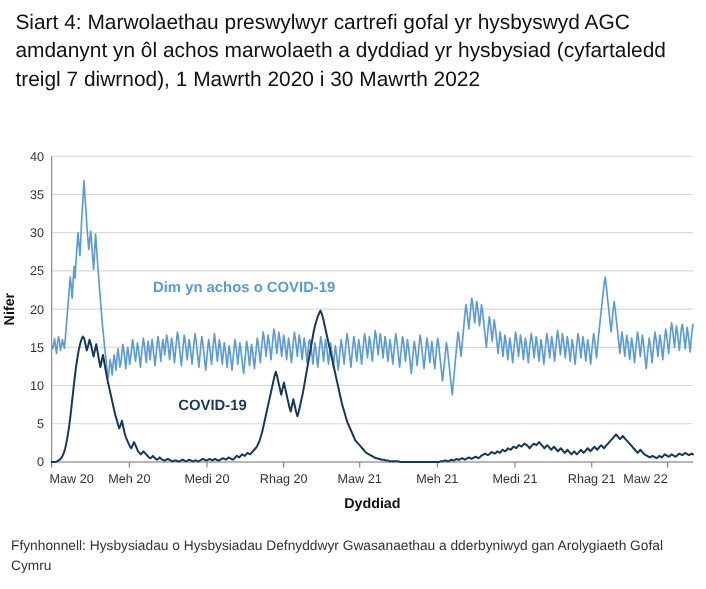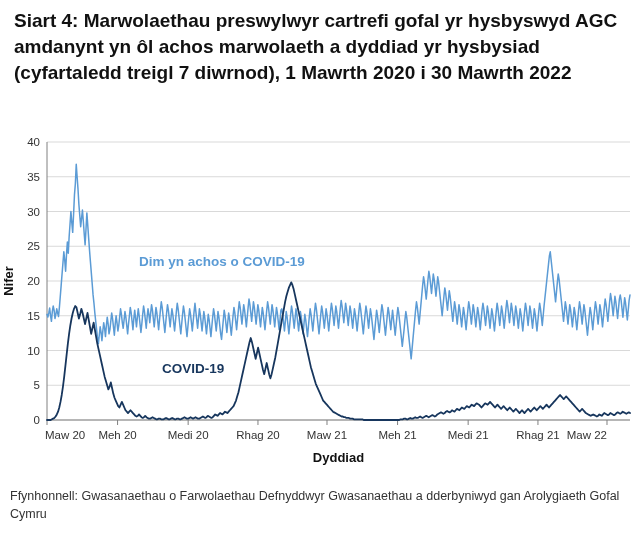--- a/index.html
+++ b/index.html
@@ -18,21 +18,21 @@
     position: relative;
     width: 642px;
     height: 535px;
   }
   #title {
     position: absolute;
     left: 14px;
     top: 8px;
     width: 616px;
     font-size: 19px;
-    font-weight: bold;
+    font-weight: normal;
     line-height: 26px;
     color: #111111;
   }
   #chart-area {
     position: absolute;
     left: 0;
     top: 132px;
     width: 642px;
     height: 350px;
   }
@@ -102,15 +102,15 @@
         <text x="606.9868421052631" y="307" text-anchor="end" class="tick-label">Maw 22</text>
         <text x="338.5" y="330" text-anchor="middle" class="axis-title">Dyddiad</text>
         <text x="13" y="149" text-anchor="middle" transform="rotate(-90 13 149)" class="axis-title">Nifer</text>
         <path d="M47.00 182.36L47.89 185.14L48.77 180.97L49.66 176.10L50.54 183.75L51.43 189.31L52.32 179.58L53.20 174.02L54.09 178.19L54.97 186.53L55.86 182.36L56.75 176.80L57.63 180.97L58.52 184.44L59.40 175.41L60.29 164.29L61.18 153.17L62.06 142.05L62.95 130.93L63.83 119.81L64.72 128.15L65.61 139.27L66.49 122.59L67.38 110.08L68.26 121.20L69.15 104.52L70.04 92.01L70.92 79.50L71.81 90.62L72.69 100.35L73.58 82.28L74.47 62.82L75.35 51.70L76.24 32.24L77.12 44.75L78.01 57.26L78.90 72.55L79.78 83.67L80.67 94.79L81.55 86.45L82.44 78.11L83.33 89.23L84.21 101.74L85.10 112.86L85.98 97.57L86.87 80.89L87.76 93.40L88.64 105.91L89.53 118.42L90.41 129.54L91.30 140.66L92.19 151.78L93.07 162.90L93.96 171.24L94.84 180.97L95.73 189.31L96.62 197.65L97.50 205.99L98.39 211.55L99.28 203.21L100.16 194.87L101.05 200.43L101.93 208.77L102.82 199.04L103.71 190.70L104.59 196.26L105.48 204.60L106.36 193.48L107.25 185.14L108.14 192.09L109.02 201.82L109.91 197.65L110.79 189.31L111.68 180.97L112.57 186.53L113.45 194.87L114.34 203.21L115.22 192.09L116.11 183.75L117.00 190.70L117.88 199.04L118.77 193.48L119.65 185.14L120.54 176.80L121.43 182.36L122.31 190.70L123.20 196.26L124.08 187.92L124.97 179.58L125.86 185.14L126.74 193.48L127.63 201.82L128.51 192.09L129.40 183.75L130.29 175.41L131.17 180.97L132.06 189.31L132.94 197.65L133.83 186.53L134.72 178.19L135.60 186.53L136.49 194.87L137.37 185.14L138.26 176.80L139.15 183.75L140.03 192.09L140.92 200.43L141.80 192.09L142.69 182.36L143.58 174.02L144.46 179.58L145.35 187.92L146.23 196.26L147.12 185.14L148.01 176.80L148.89 182.36L149.78 190.70L150.66 180.97L151.55 172.63L152.44 178.19L153.32 186.53L154.21 194.87L155.09 185.14L155.98 175.41L156.87 180.97L157.75 189.31L158.64 197.65L159.52 187.92L160.41 178.19L161.30 169.85L162.18 175.41L163.07 183.75L163.95 192.09L164.84 200.43L165.73 190.70L166.61 180.97L167.50 172.63L168.38 178.19L169.27 186.53L170.16 194.87L171.04 185.14L171.93 176.80L172.81 182.36L173.70 190.70L174.59 199.04L175.47 189.31L176.36 179.58L177.24 171.24L178.13 176.80L179.02 185.14L179.90 193.48L180.79 201.82L181.67 192.09L182.56 182.36L183.45 174.02L184.33 179.58L185.22 187.92L186.10 196.26L186.99 204.60L187.88 194.87L188.76 185.14L189.65 176.80L190.53 182.36L191.42 190.70L192.31 199.04L193.19 189.31L194.08 179.58L194.97 171.24L195.85 179.58L196.74 187.92L197.62 196.26L198.51 186.53L199.40 176.80L200.28 182.36L201.17 190.70L202.05 199.04L202.94 189.31L203.83 179.58L204.71 185.14L205.60 193.48L206.48 201.82L207.37 192.09L208.26 182.36L209.14 187.92L210.03 196.26L210.91 204.60L211.80 194.87L212.69 185.14L213.57 176.80L214.46 182.36L215.34 190.70L216.23 199.04L217.12 189.31L218.00 179.58L218.89 185.14L219.77 193.48L220.66 201.82L221.55 207.38L222.43 197.65L223.32 187.92L224.20 178.19L225.09 183.75L225.98 192.09L226.86 200.43L227.75 190.70L228.63 180.97L229.52 186.53L230.41 194.87L231.29 203.21L232.18 193.48L233.06 183.75L233.95 175.41L234.84 180.97L235.72 189.31L236.61 197.65L237.49 187.92L238.38 178.19L239.27 169.85L240.15 175.41L241.04 183.75L241.92 192.09L242.81 182.36L243.70 172.63L244.58 178.19L245.47 186.53L246.35 194.87L247.24 185.14L248.13 175.41L249.01 167.07L249.90 172.63L250.78 180.97L251.67 189.31L252.56 179.58L253.44 169.85L254.33 175.41L255.21 183.75L256.10 192.09L256.99 182.36L257.87 172.63L258.76 178.19L259.64 186.53L260.53 194.87L261.42 185.14L262.30 175.41L263.19 180.97L264.07 189.31L264.96 197.65L265.85 187.92L266.73 178.19L267.62 169.85L268.50 175.41L269.39 183.75L270.28 192.09L271.16 182.36L272.05 172.63L272.93 178.19L273.82 186.53L274.71 194.87L275.59 185.14L276.48 175.41L277.36 180.97L278.25 189.31L279.14 197.65L280.02 187.92L280.91 178.19L281.79 176.80L282.68 182.36L283.57 190.70L284.45 199.04L285.34 189.31L286.22 179.58L287.11 185.14L288.00 193.48L288.88 201.82L289.77 192.09L290.66 182.36L291.54 174.02L292.43 179.58L293.31 187.92L294.20 196.26L295.09 186.53L295.97 176.80L296.86 182.36L297.74 190.70L298.63 199.04L299.52 189.31L300.40 179.58L301.29 185.14L302.17 193.48L303.06 201.82L303.95 192.09L304.83 182.36L305.72 187.92L306.60 196.26L307.49 204.60L308.38 194.87L309.26 185.14L310.15 176.80L311.03 182.36L311.92 190.70L312.81 199.04L313.69 189.31L314.58 179.58L315.46 171.24L316.35 176.80L317.24 185.14L318.12 193.48L319.01 201.82L319.89 192.09L320.78 182.36L321.67 174.02L322.55 179.58L323.44 187.92L324.32 196.26L325.21 186.53L326.10 176.80L326.98 182.36L327.87 190.70L328.75 199.04L329.64 189.31L330.53 179.58L331.41 171.24L332.30 176.80L333.18 185.14L334.07 193.48L334.96 183.75L335.84 174.02L336.73 179.58L337.61 187.92L338.50 196.26L339.39 186.53L340.27 176.80L341.16 168.46L342.04 174.02L342.93 182.36L343.82 190.70L344.70 180.97L345.59 171.24L346.47 176.80L347.36 185.14L348.25 193.48L349.13 183.75L350.02 174.02L350.90 179.58L351.79 187.92L352.68 196.26L353.56 186.53L354.45 176.80L355.33 182.36L356.22 190.70L357.11 199.04L357.99 189.31L358.88 179.58L359.76 171.24L360.65 176.80L361.54 185.14L362.42 193.48L363.31 201.82L364.19 192.09L365.08 182.36L365.97 174.02L366.85 179.58L367.74 187.92L368.62 196.26L369.51 186.53L370.40 176.80L371.28 182.36L372.17 190.70L373.05 199.04L373.94 207.38L374.83 197.65L375.71 187.92L376.60 178.19L377.48 183.75L378.37 192.09L379.26 200.43L380.14 190.70L381.03 180.97L381.91 172.63L382.80 178.19L383.69 186.53L384.57 194.87L385.46 203.21L386.34 193.48L387.23 183.75L388.12 175.41L389.00 180.97L389.89 189.31L390.78 197.65L391.66 187.92L392.55 178.19L393.43 186.53L394.32 194.87L395.21 203.21L396.09 193.48L396.98 183.75L397.86 175.41L398.75 180.97L399.64 189.31L400.52 197.65L401.41 205.99L402.29 214.33L403.18 205.99L404.07 197.65L404.95 187.92L405.84 179.58L406.72 185.14L407.61 193.48L408.50 201.82L409.38 210.16L410.27 218.50L411.15 226.84L412.04 217.11L412.93 207.38L413.81 197.65L414.70 187.92L415.58 178.19L416.47 169.85L417.36 175.41L418.24 183.75L419.13 192.09L420.01 182.36L420.90 172.63L421.79 162.90L422.67 153.17L423.56 144.83L424.44 150.39L425.33 158.73L426.22 167.07L427.10 157.34L427.99 147.61L428.87 139.27L429.76 144.83L430.65 153.17L431.53 161.51L432.42 151.78L433.30 142.05L434.19 147.61L435.08 155.95L435.96 164.29L436.85 154.56L437.73 144.83L438.62 150.39L439.51 158.73L440.39 167.07L441.28 175.41L442.16 183.75L443.05 174.02L443.94 164.29L444.82 155.95L445.71 161.51L446.59 169.85L447.48 178.19L448.37 168.46L449.25 158.73L450.14 164.29L451.02 172.63L451.91 180.97L452.80 189.31L453.68 179.58L454.57 169.85L455.45 175.41L456.34 183.75L457.23 192.09L458.11 182.36L459.00 172.63L459.88 178.19L460.77 186.53L461.66 194.87L462.54 185.14L463.43 175.41L464.31 180.97L465.20 189.31L466.09 197.65L466.97 187.92L467.86 178.19L468.74 169.85L469.63 175.41L470.52 183.75L471.40 192.09L472.29 182.36L473.17 172.63L474.06 178.19L474.95 186.53L475.83 194.87L476.72 185.14L477.60 175.41L478.49 180.97L479.38 189.31L480.26 197.65L481.15 187.92L482.03 178.19L482.92 171.24L483.81 176.80L484.69 185.14L485.58 193.48L486.47 183.75L487.35 174.02L488.24 179.58L489.12 187.92L490.01 196.26L490.90 186.53L491.78 176.80L492.67 182.36L493.55 190.70L494.44 199.04L495.33 189.31L496.21 179.58L497.10 171.24L497.98 176.80L498.87 185.14L499.76 193.48L500.64 183.75L501.53 174.02L502.41 179.58L503.30 187.92L504.19 196.26L505.07 186.53L505.96 176.80L506.84 168.46L507.73 174.02L508.62 182.36L509.50 190.70L510.39 180.97L511.27 171.24L512.16 176.80L513.05 185.14L513.93 193.48L514.82 183.75L515.70 174.02L516.59 179.58L517.48 187.92L518.36 196.26L519.25 186.53L520.13 176.80L521.02 182.36L521.91 190.70L522.79 199.04L523.68 189.31L524.56 179.58L525.45 171.24L526.34 176.80L527.22 185.14L528.11 193.48L528.99 183.75L529.88 174.02L530.77 179.58L531.65 187.92L532.54 196.26L533.42 186.53L534.31 176.80L535.20 182.36L536.08 190.70L536.97 199.04L537.85 189.31L538.74 179.58L539.63 171.24L540.51 176.80L541.40 185.14L542.28 193.48L543.17 183.75L544.06 174.02L544.94 165.68L545.83 157.34L546.71 149.00L547.60 140.66L548.49 132.32L549.37 123.98L550.26 119.81L551.14 128.15L552.03 136.49L552.92 144.83L553.80 153.17L554.69 161.51L555.57 169.85L556.46 160.12L557.35 150.39L558.23 142.05L559.12 147.61L560.00 155.95L560.89 164.29L561.78 172.63L562.66 180.97L563.55 189.31L564.43 179.58L565.32 169.85L566.21 175.41L567.09 183.75L567.98 192.09L568.86 182.36L569.75 172.63L570.64 178.19L571.52 186.53L572.41 194.87L573.29 185.14L574.18 175.41L575.07 180.97L575.95 189.31L576.84 197.65L577.72 187.92L578.61 178.19L579.50 169.85L580.38 175.41L581.27 183.75L582.16 192.09L583.04 182.36L583.93 172.63L584.81 178.19L585.70 186.53L586.59 194.87L587.47 203.21L588.36 193.48L589.24 183.75L590.13 175.41L591.02 180.97L591.90 189.31L592.79 197.65L593.67 187.92L594.56 178.19L595.45 169.85L596.33 175.41L597.22 183.75L598.10 192.09L598.99 182.36L599.88 172.63L600.76 178.19L601.65 186.53L602.53 194.87L603.42 185.14L604.31 175.41L605.19 167.07L606.08 172.63L606.96 180.97L607.85 189.31L608.74 179.58L609.62 169.85L610.51 161.51L611.39 167.07L612.28 175.41L613.17 183.75L614.05 174.02L614.94 164.29L615.82 169.85L616.71 178.19L617.60 186.53L618.48 176.80L619.37 167.07L620.25 162.90L621.14 168.46L622.03 176.80L622.91 185.14L623.80 175.41L624.68 165.68L625.57 171.24L626.46 179.58L627.34 187.92L628.23 178.19L629.11 168.46L630.00 162.90" fill="none" stroke="#5B9BD5" stroke-width="1.5" stroke-linejoin="round" stroke-linecap="round"></path>
         <path d="M47.00 288.00L48.23 288.00L49.45 288.00L50.68 288.00L51.91 287.31L53.14 286.61L54.36 285.92L55.59 284.52L56.82 282.44L58.05 279.66L59.27 275.49L60.50 269.93L61.73 262.98L62.96 254.64L64.18 244.91L65.41 233.79L66.64 222.67L67.87 211.55L69.09 201.82L70.32 193.48L71.55 186.53L72.77 180.97L74.00 176.80L75.23 174.02L76.46 175.41L77.68 180.97L78.91 186.53L80.14 182.36L81.37 176.80L82.59 180.97L83.82 186.53L85.05 192.09L86.28 186.53L87.50 180.97L88.73 187.92L89.96 194.87L91.19 201.82L92.41 196.26L93.64 190.70L94.87 197.65L96.09 204.60L97.32 211.55L98.55 217.11L99.78 222.67L101.00 228.23L102.23 233.79L103.46 239.35L104.69 244.91L105.91 249.08L107.14 253.25L108.37 257.42L109.60 254.64L110.82 250.47L112.05 256.03L113.28 261.59L114.51 265.76L115.73 268.54L116.96 271.32L118.19 274.10L119.41 275.49L120.64 272.71L121.87 269.93L123.10 272.71L124.32 275.49L125.55 278.27L126.78 279.66L128.01 281.05L129.23 279.66L130.46 278.27L131.69 279.66L132.92 281.05L134.14 282.44L135.37 283.83L136.60 284.52L137.83 283.83L139.05 282.44L140.28 283.83L141.51 285.22L142.73 285.92L143.96 285.22L145.19 283.83L146.42 285.22L147.64 285.92L148.87 286.61L150.10 286.61L151.33 285.92L152.55 285.22L153.78 285.92L155.01 286.61L156.24 287.31L157.46 287.31L158.69 286.61L159.92 286.61L161.15 287.31L162.37 287.31L163.60 287.31L164.83 286.61L166.05 285.92L167.28 286.61L168.51 287.31L169.74 287.31L170.96 286.61L172.19 285.92L173.42 286.61L174.65 287.31L175.87 287.31L177.10 286.61L178.33 286.61L179.56 287.31L180.78 287.31L182.01 286.61L183.24 285.92L184.47 285.22L185.69 285.92L186.92 286.61L188.15 286.61L189.37 285.92L190.60 285.22L191.83 285.92L193.06 286.61L194.28 285.92L195.51 285.22L196.74 285.92L197.97 286.61L199.19 286.61L200.42 285.92L201.65 285.22L202.88 284.52L204.10 285.22L205.33 285.92L206.56 285.22L207.79 283.83L209.01 284.52L210.24 285.22L211.47 285.92L212.69 285.22L213.92 283.83L215.15 282.44L216.38 283.13L217.60 283.83L218.83 282.44L220.06 281.05L221.29 281.75L222.51 282.44L223.74 281.05L224.97 279.66L226.20 280.36L227.42 281.05L228.65 279.66L229.88 278.27L231.11 276.88L232.33 275.49L233.56 274.10L234.79 271.32L236.01 268.54L237.24 264.37L238.47 260.20L239.70 254.64L240.92 249.08L242.15 243.52L243.38 237.96L244.61 232.40L245.83 226.84L247.06 221.28L248.29 215.72L249.52 210.16L250.74 205.99L251.97 210.16L253.20 215.72L254.43 221.28L255.65 226.84L256.88 221.28L258.11 215.72L259.33 221.28L260.56 226.84L261.79 232.40L263.02 237.96L264.24 242.13L265.47 236.57L266.70 231.01L267.93 236.57L269.15 242.13L270.38 246.30L271.61 242.13L272.84 236.57L274.06 231.01L275.29 225.45L276.52 218.50L277.75 211.55L278.97 204.60L280.20 197.65L281.43 190.70L282.65 183.75L283.88 176.80L285.11 169.85L286.34 164.29L287.56 160.12L288.79 155.95L290.02 153.17L291.25 150.39L292.47 153.17L293.70 157.34L294.93 162.90L296.16 168.46L297.38 174.02L298.61 179.58L299.84 185.14L301.07 190.70L302.29 196.26L303.52 201.82L304.75 207.38L305.97 212.94L307.20 218.50L308.43 224.06L309.66 229.62L310.88 235.18L312.11 239.35L313.34 243.52L314.57 247.69L315.79 251.86L317.02 254.64L318.25 257.42L319.48 260.20L320.70 262.98L321.93 265.76L323.16 268.54L324.39 269.93L325.61 271.32L326.84 272.71L328.07 274.10L329.29 275.49L330.52 276.88L331.75 278.27L332.98 279.66L334.20 280.36L335.43 281.05L336.66 281.75L337.89 282.44L339.11 283.13L340.34 283.83L341.57 284.52L342.80 284.52L344.02 285.22L345.25 285.22L346.48 285.92L347.71 285.92L348.93 285.92L350.16 286.61L351.39 286.61L352.61 286.61L353.84 287.31L355.07 287.31L356.30 287.31L357.52 287.31L358.75 287.31L359.98 287.31L361.21 287.31L362.43 287.31L363.66 288.00L364.89 288.00L366.12 288.00L367.34 288.00L368.57 288.00L369.80 288.00L371.03 288.00L372.25 288.00L373.48 288.00L374.71 288.00L375.93 288.00L377.16 288.00L378.39 288.00L379.62 288.00L380.84 288.00L382.07 288.00L383.30 288.00L384.53 288.00L385.75 288.00L386.98 288.00L388.21 288.00L389.44 288.00L390.66 288.00L391.89 288.00L393.12 288.00L394.35 288.00L395.57 288.00L396.80 288.00L398.03 288.00L399.25 288.00L400.48 287.31L401.71 287.31L402.94 287.31L404.16 286.61L405.39 286.61L406.62 287.31L407.85 287.31L409.07 286.61L410.30 285.92L411.53 286.61L412.76 286.61L413.98 285.92L415.21 285.22L416.44 285.92L417.67 285.92L418.89 285.22L420.12 284.52L421.35 285.22L422.57 285.92L423.80 285.22L425.03 284.52L426.26 283.83L427.48 284.52L428.71 285.22L429.94 284.52L431.17 283.83L432.39 283.13L433.62 283.83L434.85 284.52L436.08 283.83L437.30 282.44L438.53 281.75L439.76 281.05L440.99 280.36L442.21 281.05L443.44 281.75L444.67 281.05L445.89 279.66L447.12 278.96L448.35 279.66L449.58 280.36L450.80 279.66L452.03 278.27L453.26 278.96L454.49 279.66L455.71 278.27L456.94 276.88L458.17 277.57L459.40 278.27L460.62 276.88L461.85 275.49L463.08 276.19L464.31 276.88L465.53 275.49L466.76 274.10L467.99 274.80L469.21 275.49L470.44 274.10L471.67 272.71L472.90 273.40L474.12 274.10L475.35 272.71L476.58 271.32L477.81 272.01L479.03 272.71L480.26 274.10L481.49 275.49L482.72 274.10L483.94 272.71L485.17 271.32L486.40 272.01L487.63 272.71L488.85 271.32L490.08 269.93L491.31 271.32L492.53 272.71L493.76 274.10L494.99 275.49L496.22 274.10L497.44 272.71L498.67 274.10L499.90 275.49L501.13 276.88L502.35 275.49L503.58 274.10L504.81 275.49L506.04 276.88L507.26 278.27L508.49 276.88L509.72 275.49L510.95 276.88L512.17 278.27L513.40 279.66L514.63 278.27L515.85 276.88L517.08 278.27L518.31 279.66L519.54 281.05L520.76 279.66L521.99 278.27L523.22 279.66L524.45 281.05L525.67 279.66L526.90 278.27L528.13 276.88L529.36 278.27L530.58 279.66L531.81 278.27L533.04 276.88L534.27 275.49L535.49 276.88L536.72 278.27L537.95 276.88L539.17 275.49L540.40 274.10L541.63 275.49L542.86 276.88L544.08 275.49L545.31 274.10L546.54 272.71L547.77 274.10L548.99 275.49L550.22 274.10L551.45 272.71L552.68 271.32L553.90 269.93L555.13 268.54L556.36 267.15L557.59 265.76L558.81 264.37L560.04 262.98L561.27 264.37L562.49 265.76L563.72 267.15L564.95 265.76L566.18 264.37L567.40 265.76L568.63 267.15L569.86 268.54L571.09 269.93L572.31 271.32L573.54 272.71L574.77 274.10L576.00 275.49L577.22 276.88L578.45 278.27L579.68 279.66L580.91 278.27L582.13 276.88L583.36 278.27L584.59 279.66L585.81 281.05L587.04 281.75L588.27 282.44L589.50 283.13L590.72 283.83L591.95 283.13L593.18 282.44L594.41 283.13L595.63 283.83L596.86 284.52L598.09 283.83L599.32 282.44L600.54 283.13L601.77 283.83L603.00 282.44L604.23 281.05L605.45 281.75L606.68 282.44L607.91 283.13L609.13 282.44L610.36 281.05L611.59 281.75L612.82 282.44L614.04 283.13L615.27 282.44L616.50 281.05L617.73 280.36L618.95 281.05L620.18 281.75L621.41 281.05L622.64 279.66L623.86 280.36L625.09 281.05L626.32 281.75L627.55 281.05L628.77 280.36L630.00 281.05" fill="none" stroke="#17365D" stroke-width="1.8" stroke-linejoin="round" stroke-linecap="round"></path>
         <text x="139.05263157894737" y="133.71" fill="#5B9BD5" class="series-label" text-anchor="start">Dim yn achos o COVID-19</text>
         <text x="162.06578947368422" y="240.74" fill="#17365D" class="series-label" text-anchor="start">COVID-19</text>
       </svg>
   </div>
 
-  <div id="source">Ffynhonnell: Gwasanaethau o Farwolaethau Defnyddwyr Gwasanaethau a dderbyniwyd gan Arolygiaeth Gofal Cymru</div>
+  <div id="source">Ffynhonnell: Hysbysiadau o Hysbysiadau Defnyddwyr Gwasanaethau a dderbyniwyd gan Arolygiaeth Gofal Cymru</div>
 
 </div>
 
 </body></html>

